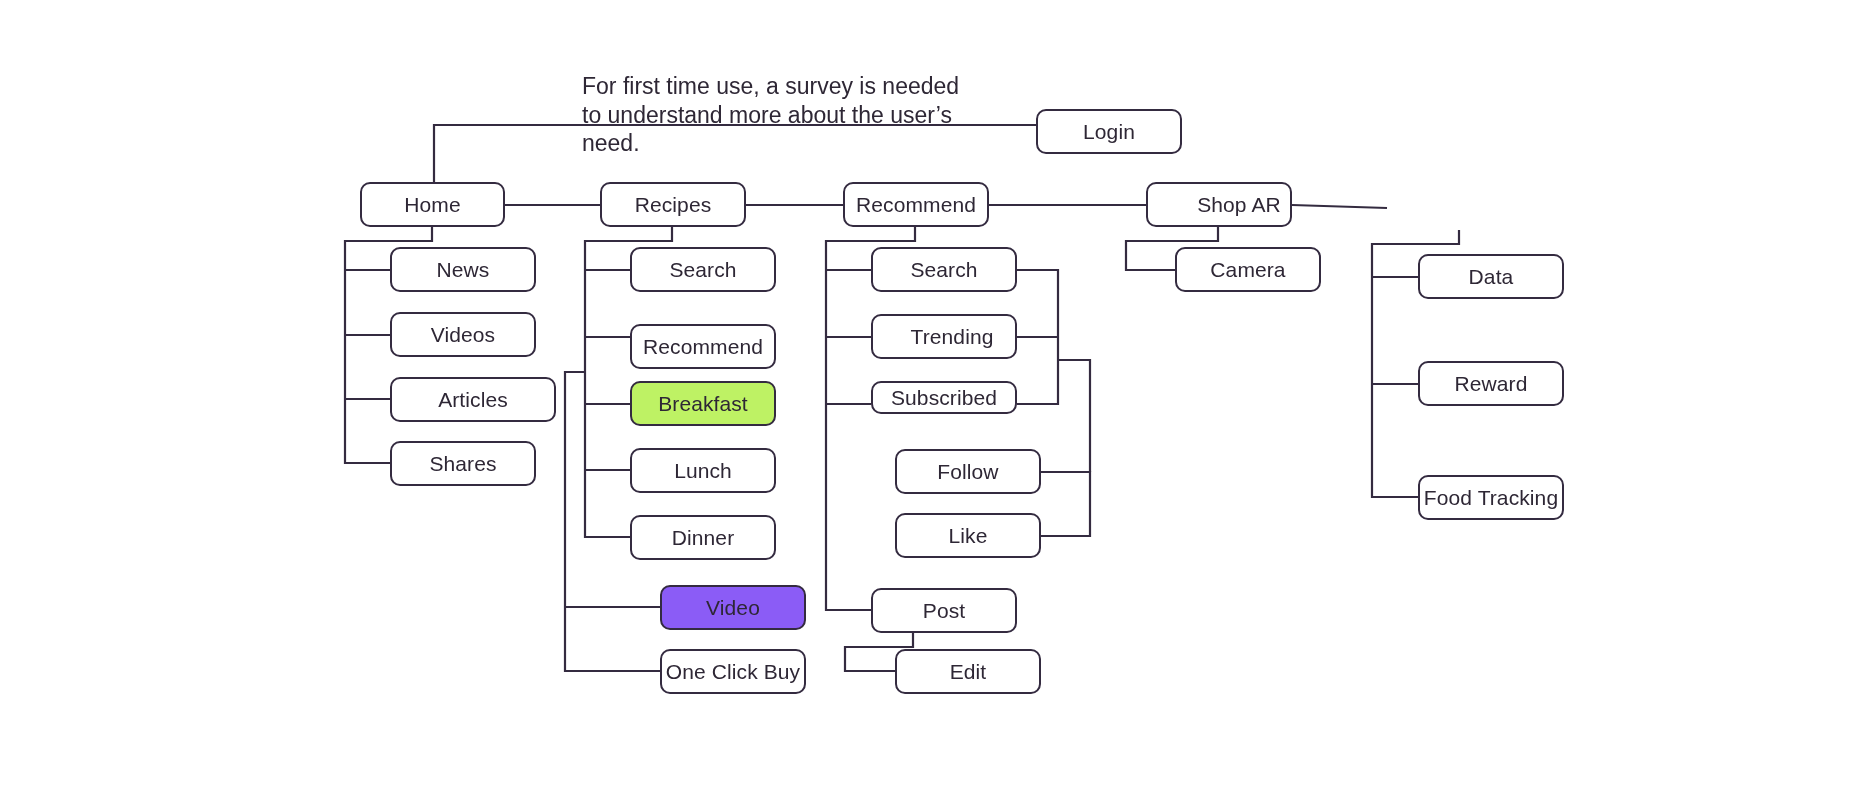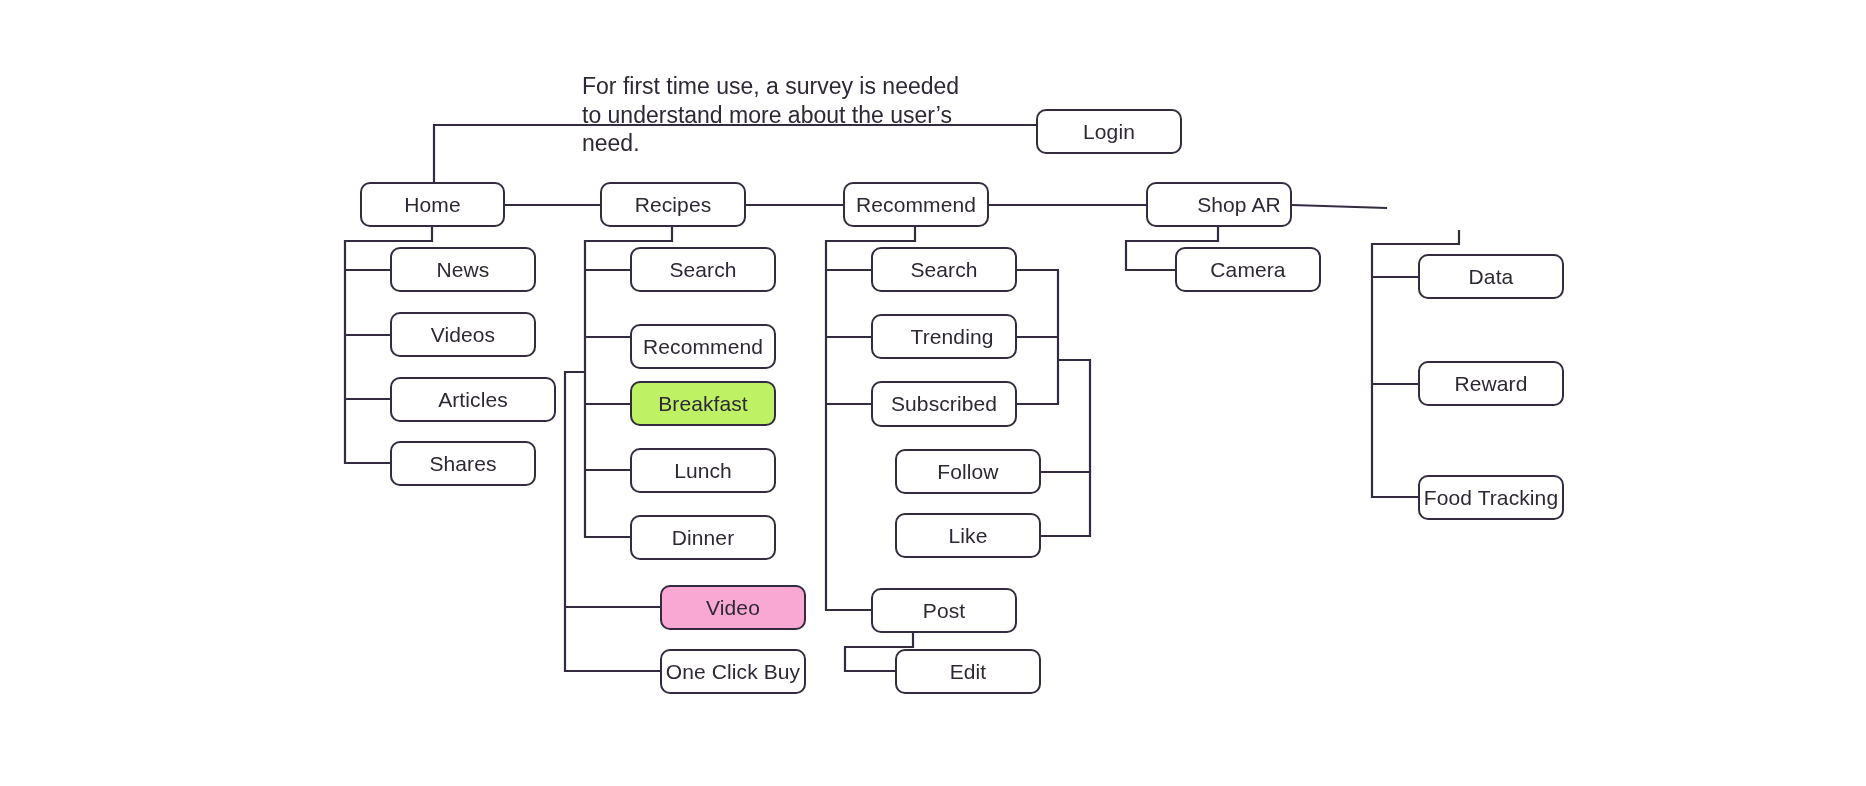--- a/index.html
+++ b/index.html
@@ -107,33 +107,33 @@
     </div>
     <div class="node" style="left: 630px; top: 381px; width: 146px; height: 45px; border-color: rgb(52, 43, 64); background: #bef264; color: rgb(46, 39, 53);">
       <span>Breakfast</span>
     </div>
     <div class="node" style="left: 630px; top: 448px; width: 146px; height: 45px; border-color: rgb(52, 43, 64); background: rgb(255, 255, 255); color: rgb(46, 39, 53);">
       <span>Lunch</span>
     </div>
     <div class="node" style="left: 630px; top: 515px; width: 146px; height: 45px; border-color: rgb(52, 43, 64); background: rgb(255, 255, 255); color: rgb(46, 39, 53);">
       <span>Dinner</span>
     </div>
-    <div class="node" style="left: 660px; top: 585px; width: 146px; height: 45px; border-color: rgb(52, 43, 64); background: #f9a8d4; color: rgb(46, 39, 53);">
+    <div class="node" style="left: 660px; top: 585px; width: 146px; height: 45px; border-color: rgb(52, 43, 64); background: #8b5cf6; color: rgb(46, 39, 53);">
       <span>Video</span>
     </div>
     <div class="node" style="left: 660px; top: 649px; width: 146px; height: 45px; border-color: rgb(52, 43, 64); background: rgb(255, 255, 255); color: rgb(46, 39, 53);">
       <span>One Click Buy</span>
     </div>
     <div class="node" style="left: 871px; top: 247px; width: 146px; height: 45px; border-color: rgb(52, 43, 64); background: rgb(255, 255, 255); color: rgb(46, 39, 53);">
       <span>Search</span>
     </div>
     <div class="node" style="left: 871px; top: 314px; width: 146px; height: 45px; border-color: rgb(52, 43, 64); background: rgb(255, 255, 255); color: rgb(46, 39, 53); padding-left: 16px;">
       <span>Trending</span>
     </div>
-    <div class="node" style="left: 871px; top: 381px; width: 146px; height: 46px; border-color: rgb(52, 43, 64); background: rgb(255, 255, 255); color: rgb(46, 39, 53);">
+    <div class="node" style="left: 871px; top: 381px; width: 146px; height: 33px; border-color: rgb(52, 43, 64); background: rgb(255, 255, 255); color: rgb(46, 39, 53);">
       <span>Subscribed</span>
     </div>
     <div class="node" style="left: 895px; top: 449px; width: 146px; height: 45px; border-color: rgb(52, 43, 64); background: rgb(255, 255, 255); color: rgb(46, 39, 53);">
       <span>Follow</span>
     </div>
     <div class="node" style="left: 895px; top: 513px; width: 146px; height: 45px; border-color: rgb(52, 43, 64); background: rgb(255, 255, 255); color: rgb(46, 39, 53);">
       <span>Like</span>
     </div>
     <div class="node" style="left: 871px; top: 588px; width: 146px; height: 45px; border-color: rgb(52, 43, 64); background: rgb(255, 255, 255); color: rgb(46, 39, 53);">
       <span>Post</span>

